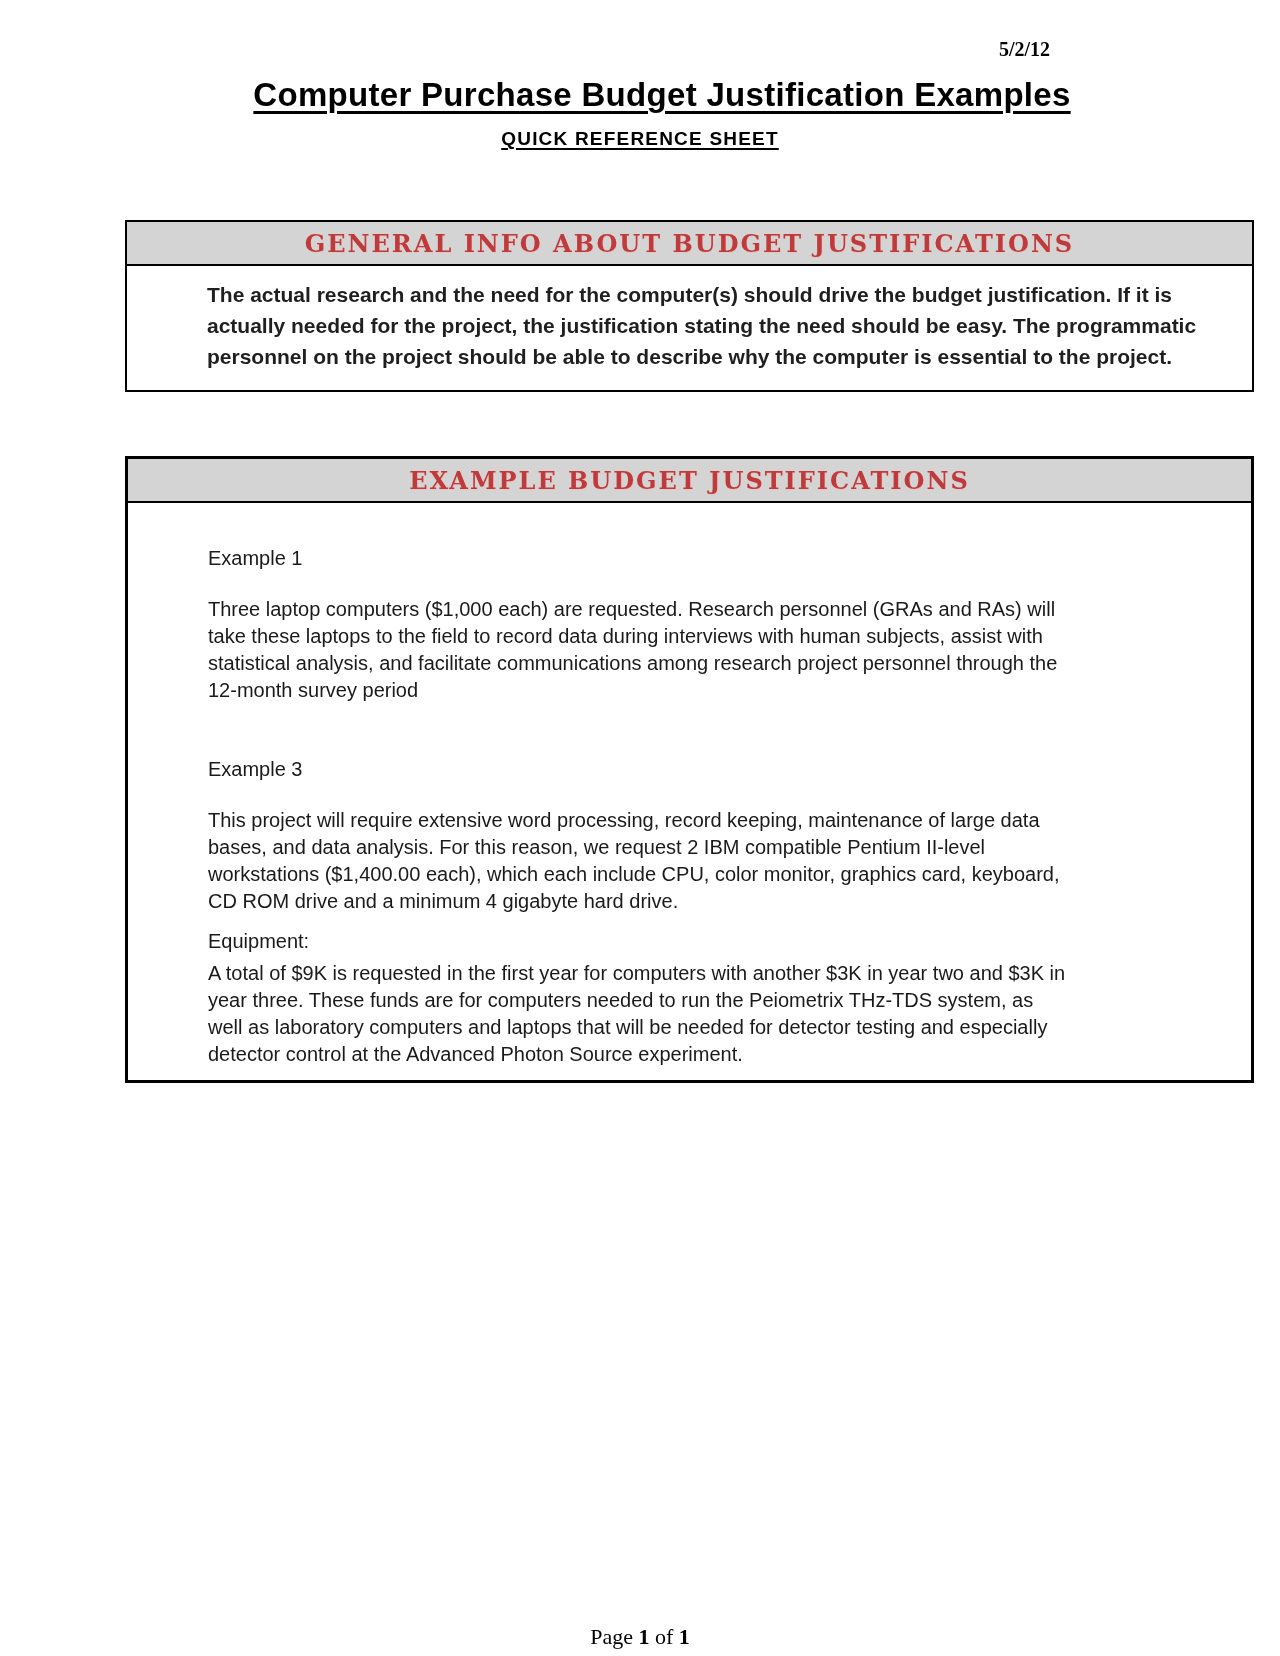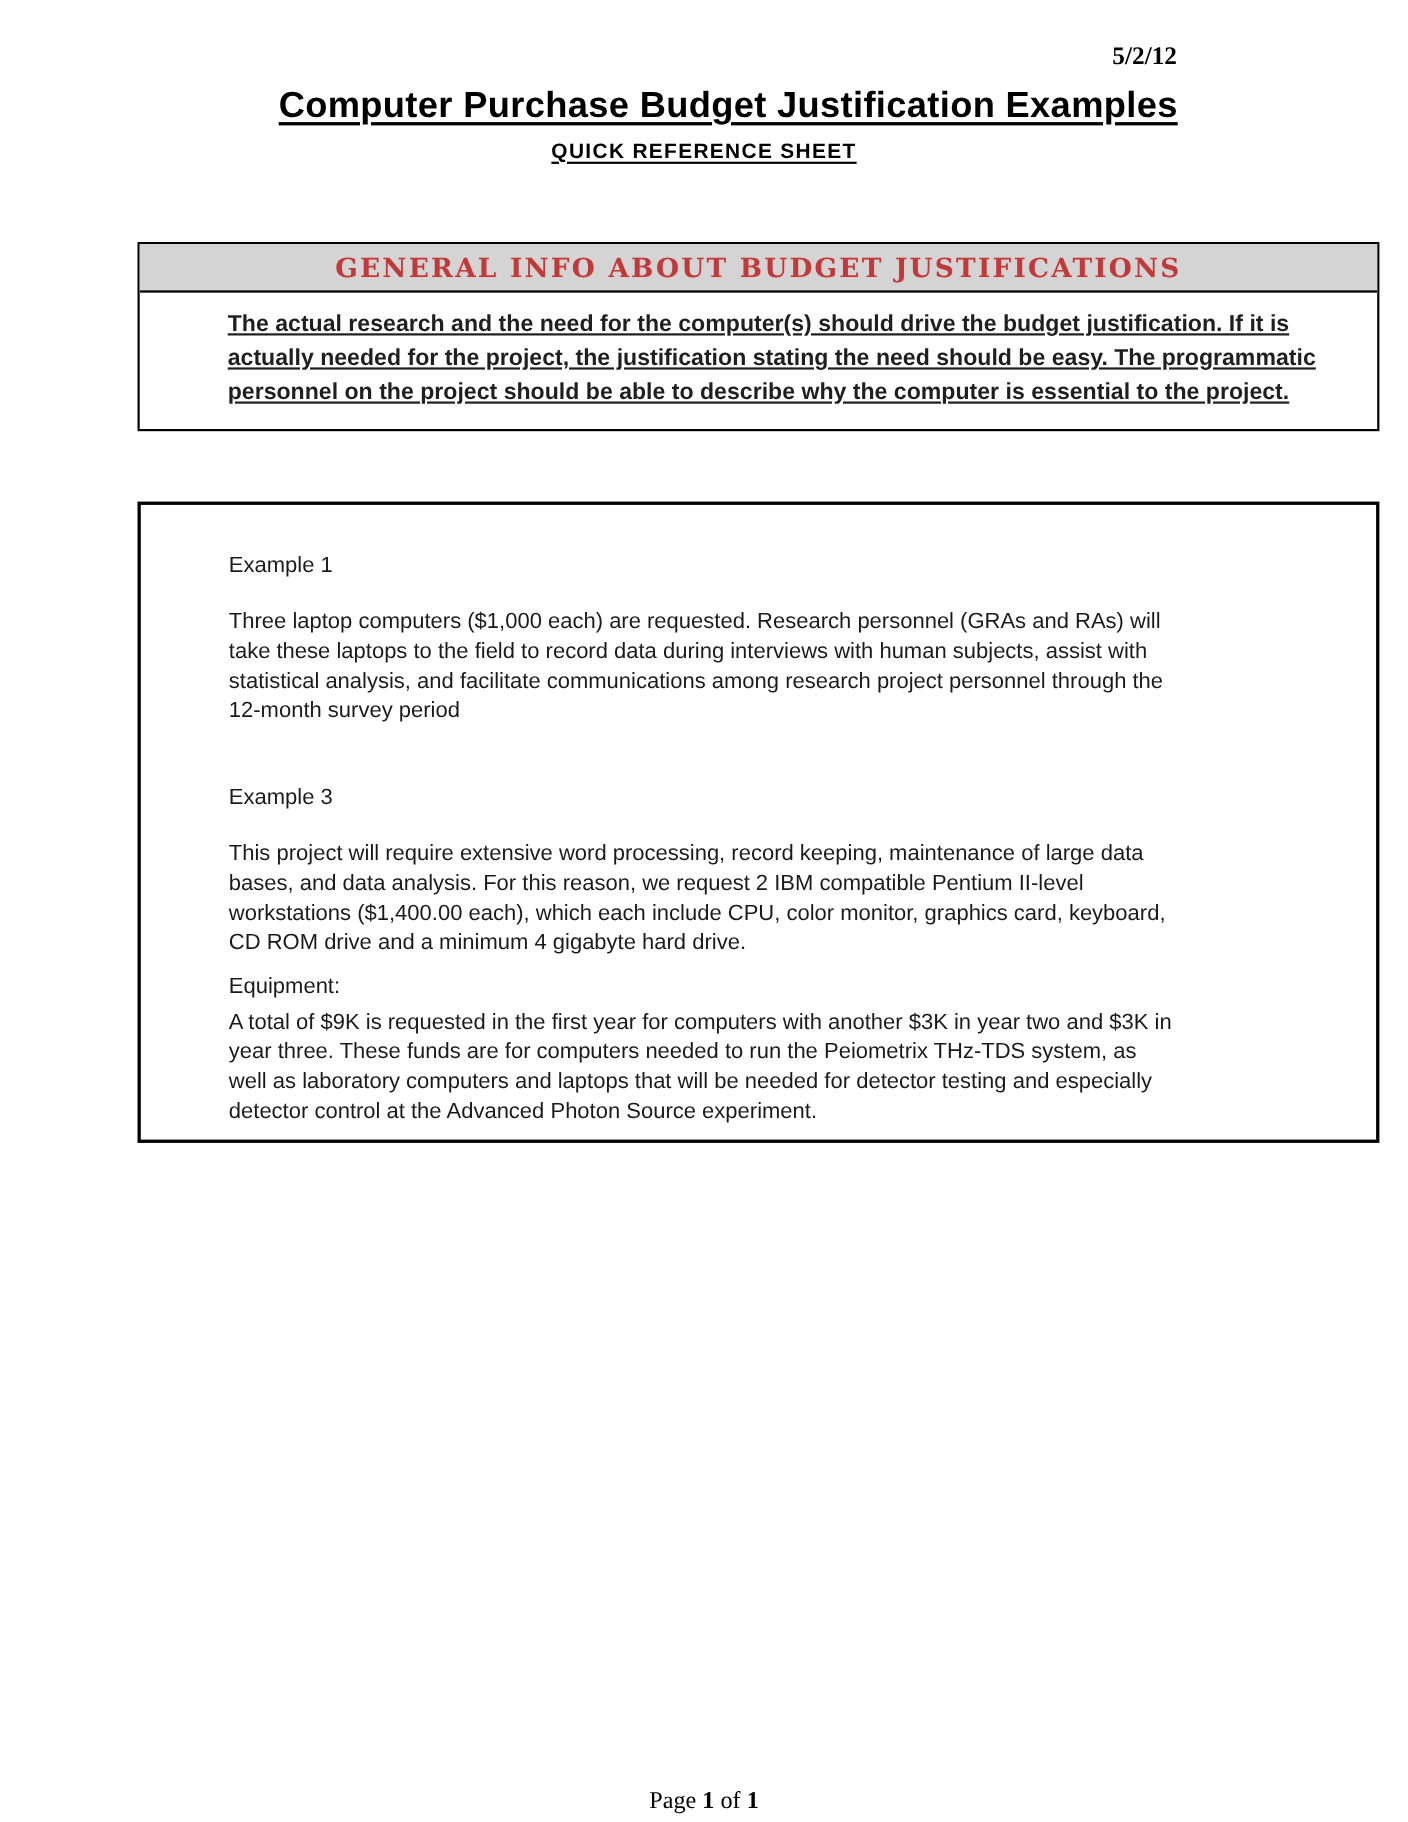--- a/index.html
+++ b/index.html
@@ -10,24 +10,24 @@
     height: 1656px;
     margin: 0 auto;
     background: #ffffff;
     font-family: "Liberation Sans", "DejaVu Sans", sans-serif;
     color: #111;
     overflow: hidden;
   }
   .doc-date {
     position: absolute;
     top: 38px;
-    right: 210px;
+    right: 230px;
     font-family: "Liberation Serif", "DejaVu Serif", serif;
     font-weight: bold;
-    font-size: 23px;
+    font-size: 20px;
     color: #000;
   }
   .doc-title {
     padding-top: 76px;
     text-align: center;
     font-size: 33px;
     font-weight: bold;
     letter-spacing: 0.3px;
     color: #000;
     text-decoration: underline;
@@ -65,21 +65,20 @@
     letter-spacing: 2px;
     color: #bf3a3a;
     text-shadow: 0.5px 0.5px 0 #e9c2c2;
   }
   .box-general .box-body {
     padding: 13px 46px 18px 80px;
     font-weight: bold;
     font-size: 21px;
     line-height: 31px;
     color: #1f1f1f;
-    text-decoration: underline;
   }
   .box-examples .box-body {
     padding: 42px 16px 12px 80px;
     font-size: 20px;
     line-height: 27px;
     color: #1a1a1a;
   }
   .ex-label { font-size: 20px; }
   .ex-body { margin-top: 24px; max-width: 862px; }
   .mt-ex2 { margin-top: 50px; }
@@ -109,20 +108,21 @@
 
   <h1 class="doc-title">Computer Purchase Budget Justification Examples</h1>
   <h2 class="doc-subtitle">QUICK REFERENCE SHEET</h2>
 
   <div class="box box-general">
     <div class="box-header">GENERAL INFO ABOUT BUDGET JUSTIFICATIONS</div>
     <div class="box-body">The actual research and the need for the computer(s) should drive the budget justification.  If it is actually needed for the project, the justification stating the need should be easy.   The programmatic personnel on the project should be able to describe why the computer is essential to the project.</div>
   </div>
 
   <div class="box box-examples">
+    <div class="box-header">EXAMPLE BUDGET JUSTIFICATIONS</div>
     <div class="box-body">
 
       <p class="ex-label">Example 1</p>
       <p class="ex-body">Three laptop computers ($1,000 each) are requested. Research personnel (GRAs and RAs) will take these laptops to the field to record data during interviews with human subjects, assist with statistical analysis, and facilitate communications among research project personnel through the 12-month survey period</p>
 
 
       <p class="ex-label mt-ex3">Example 3</p>
       <p class="ex-body">This project will require extensive word processing, record keeping, maintenance of large data bases, and data analysis. For this reason, we request 2 IBM compatible Pentium II-level workstations ($1,400.00 each), which each include CPU, color monitor, graphics card, keyboard, CD ROM drive and a minimum 4 gigabyte hard drive.</p>
 
       <p class="ex-lead-line">Equipment:</p>

